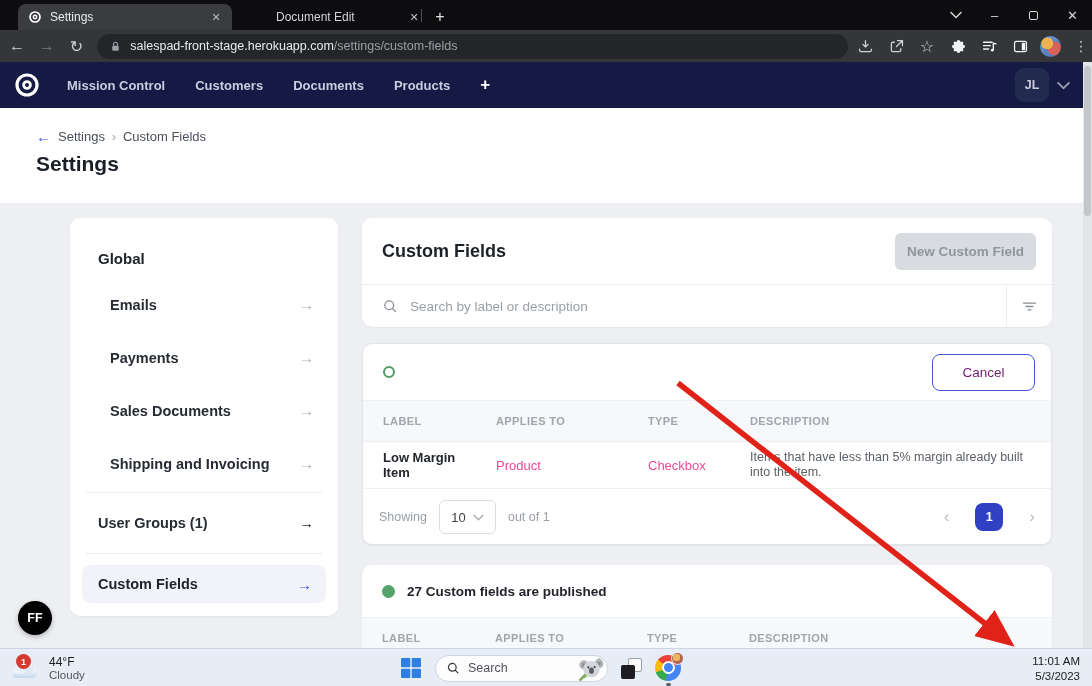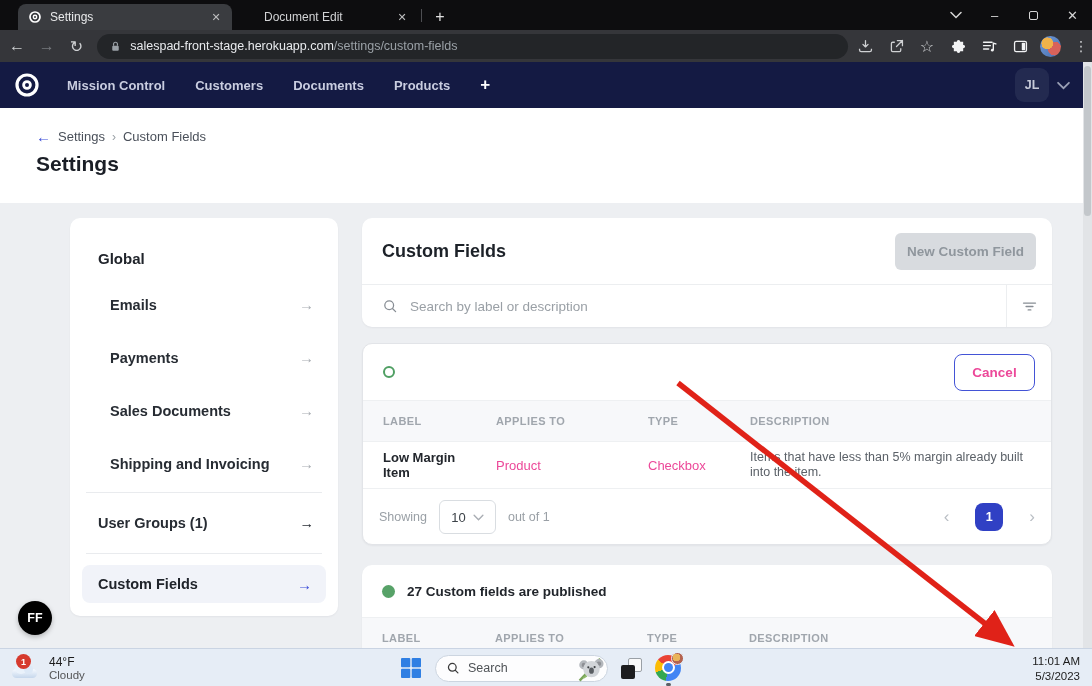--- a/index.html
+++ b/index.html
@@ -4,21 +4,21 @@
 <style>
   * { margin:0; padding:0; box-sizing:border-box; }
   html,body { background:#555; }
   body { font-family:"Liberation Sans", sans-serif; }
   .screen { position:relative; width:1092px; height:686px; overflow:hidden; background:#edeff2; }
 
   
   .titlebar { position:absolute; left:0; top:0; width:1092px; height:30px; background:#0d0d0f; }
   .tab { position:absolute; top:4px; height:26px; display:flex; align-items:center; font-size:12px; }
   .tab.active { left:18px; width:214px; background:#3a3c40; border-radius:8px 8px 0 0; color:#e9eaeb; padding:0 8px 0 10px; }
-  .tab.inactive { left:240px; width:178px; color:#d2d3d5; padding:0 8px 0 24px; }
+  .tab.inactive { left:252px; width:178px; color:#d2d3d5; padding:0 8px 0 24px; }
   .tab .t-title { flex:1; overflow:hidden; white-space:nowrap; }
   .tab-close { width:16px; height:16px; display:flex; align-items:center; justify-content:center; color:#bdbebf; font-size:11px; border-radius:50%; cursor:pointer; }
   .tab-divider { position:absolute; left:421px; top:9px; width:1px; height:13px; background:#4d4e52; }
   .newtab { position:absolute; left:428px; top:5px; width:24px; height:24px; color:#e0e0e0; font-size:16px; display:flex; align-items:center; justify-content:center; border-radius:50%; }
   .win-controls { position:absolute; right:0; top:0; height:30px; display:flex; }
   .win-btn { width:39px; height:30px; display:flex; align-items:center; justify-content:center; color:#d6d6d6; font-size:13px; }
   .max-glyph { width:9px; height:9px; border:1.2px solid #d6d6d6; border-radius:2px; display:inline-block; }
 
   .toolbar { position:absolute; left:0; top:30px; width:1092px; height:32px; background:#35363a; display:flex; align-items:center; }
   .nav-ico { width:26px; height:26px; margin-left:4px; display:flex; align-items:center; justify-content:center; color:#cfd1d3; font-size:16px; border-radius:50%; }
@@ -78,21 +78,21 @@
   .search-mag { margin-left:20px; color:#878d94; }
   .search-input { flex:1; border:none; outline:none; margin-left:12px; font-size:13.5px; color:#a16207; font-family:inherit; background:transparent; }
   .search-input::placeholder { color:#9aa0a6; }
   .filter-box { width:46px; height:43px; border-left:1px solid #eceef0; display:flex; align-items:center; justify-content:center; color:#878d94; cursor:pointer; }
 
   .sched-card { height:202px; margin-bottom:20px; border:1px solid #e2e4e8; overflow:hidden; }
   .status-row { height:56px; display:flex; align-items:center; padding:0 16px 0 20px; }
   .dot-outline { width:12px; height:12px; border-radius:50%; border:2px solid #4f9f63; }
   .dot-filled { width:13px; height:13px; border-radius:50%; background:#57a268; }
   .status-text { margin-left:12px; font-size:13.5px; font-weight:700; color:#22262c; }
-  .btn-cancel { margin-left:auto; width:81px; height:37px; background:#fff; border:1.5px solid #4353d6; border-radius:8px; color:#ec4899; font-size:13.5px; font-weight:700; font-family:inherit; cursor:pointer; }
+  .btn-cancel { margin-left:auto; width:103px; height:37px; background:#fff; border:1.5px solid #4353d6; border-radius:8px; color:#701a75; font-size:13.5px; font-weight:400; font-family:inherit; cursor:pointer; }
 
   .thead { height:42px; background:#f7f8fa; border-top:1px solid #eef0f2; border-bottom:1px solid #eef0f2; display:flex; align-items:center; padding:0 20px; }
   .th { font-size:11px; font-weight:600; color:#a0a6ad; letter-spacing:.4px; }
   .th.c1 { width:113px; } .th.c2 { width:152px; } .th.c3 { width:102px; } .th.c4 { flex:1; }
   .trow { height:47px; display:flex; align-items:center; padding:0 20px; border-bottom:1px solid #eef0f2; }
   .td { font-size:13px; color:#ec4899; }
   .td.c1 { width:113px; font-weight:700; color:#22262c; line-height:15px; padding-right:18px; }
   .td.c2 { width:152px; } .td.c3 { width:102px; }
   .td.c4 { flex:1; font-size:12.5px; color:#5b6168; line-height:15px; }
 

